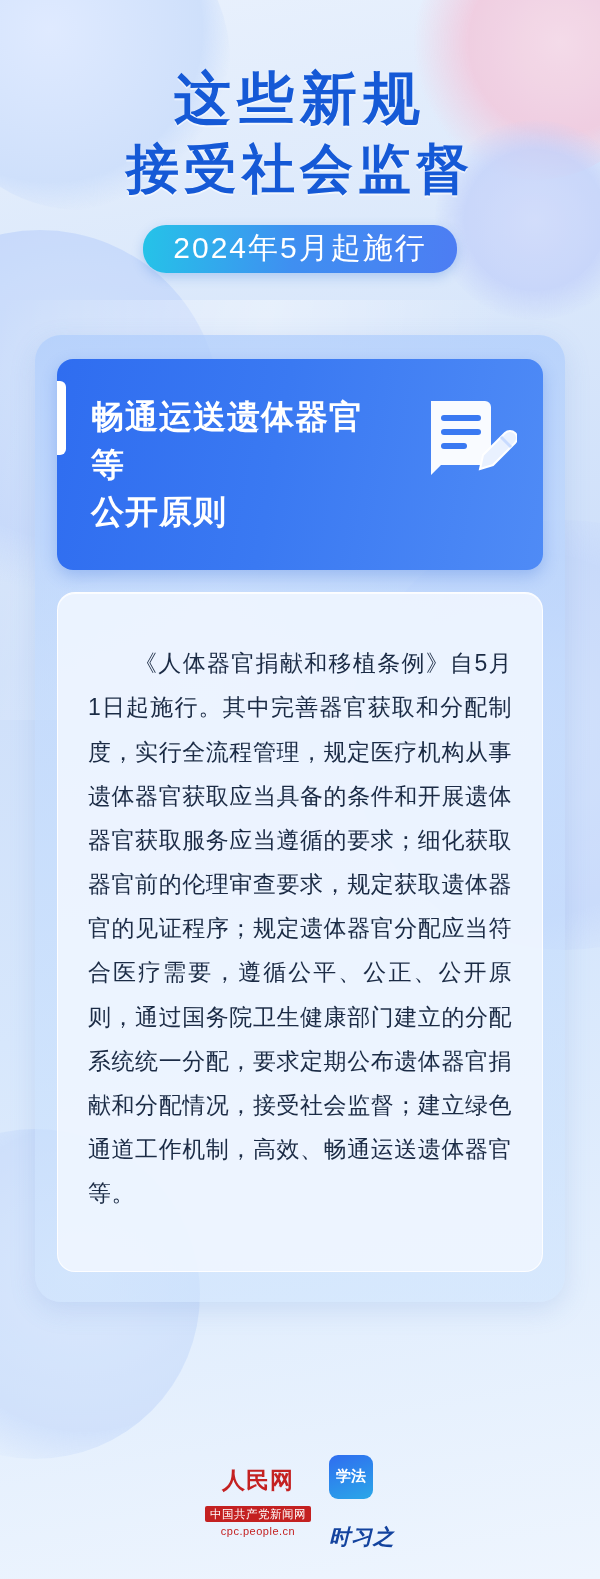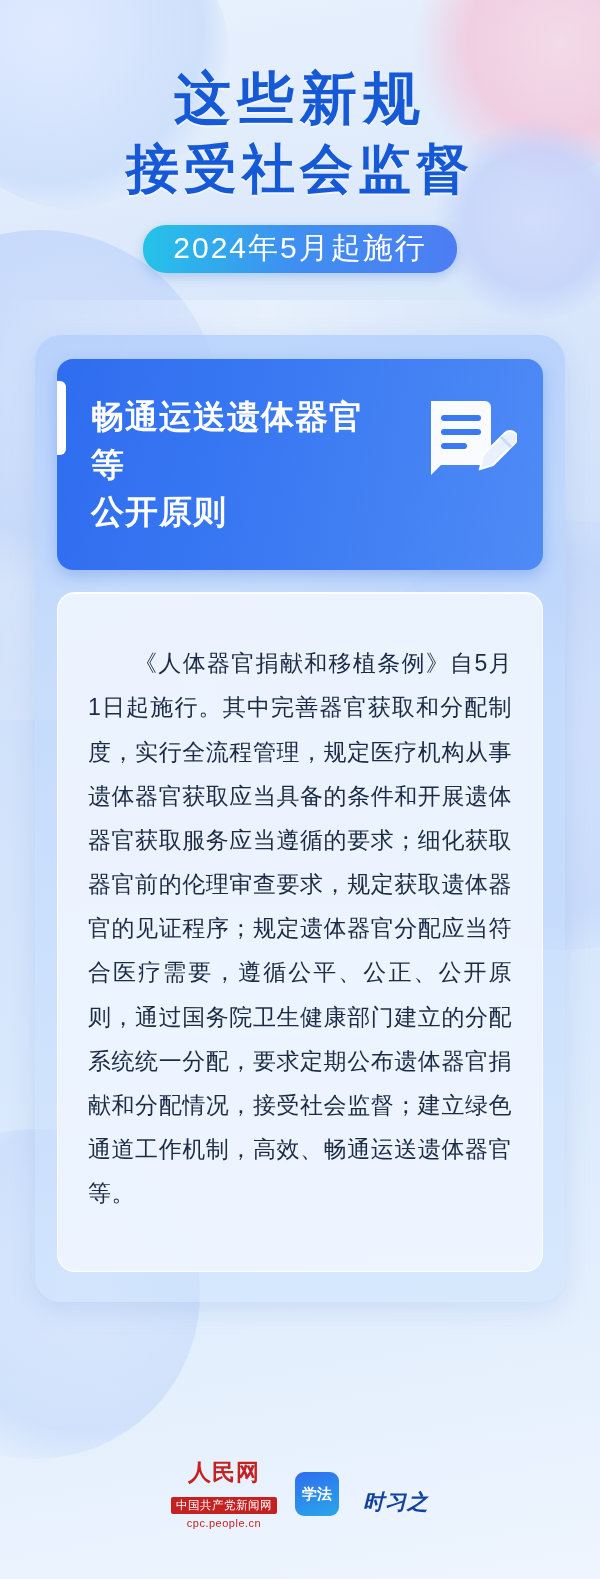--- a/index.html
+++ b/index.html
@@ -135,38 +135,38 @@
     font-size: 23px;
     line-height: 1.92;
     text-align: justify;
     text-indent: 2em;
     letter-spacing: .5px;
   }
 
   
   .footer {
     position: absolute;
-    left: 0; right: 0; bottom: 50px;
+    left: 0; right: 0; bottom: 28px;
     display: flex;
     align-items: center;
     justify-content: center;
     gap: 18px;
   }
   .brand-left { text-align: center; line-height: 1.1; }
   .brand-cn {
     color: #c42121; font-weight: bold; font-size: 23px; letter-spacing: 1px;
     font-family: "DejaVu Sans", "Liberation Sans", sans-serif;
   }
   .brand-sub {
     margin-top: 12px;
     background: #c42121; color: #fff; font-size: 11.5px; padding: 2px 5px;
     letter-spacing: .5px; border-radius: 2px; display: inline-block;
   }
   .brand-url { margin-top: 3px; color: #c42121; font-size: 11px; letter-spacing: .5px; }
-  .brand-right { display: flex; align-items: flex-end; gap: 24px; }
+  .brand-right { display: flex; align-items: flex-start; gap: 24px; flex-direction: column; }
   .xuexi-badge {
     width: 44px; height: 44px; border-radius: 9px;
     background: linear-gradient(160deg, #2f6df0, #2aa7e8);
     color: #fff; font-size: 15px; font-weight: bold;
     display: flex; align-items: center; justify-content: center; line-height: 1.05;
     text-align: center;
     font-family: "DejaVu Sans", "Liberation Sans", sans-serif;
   }
   .xuexi-text {
     color: #13439e; font-size: 21px; font-weight: bold; font-style: italic;

